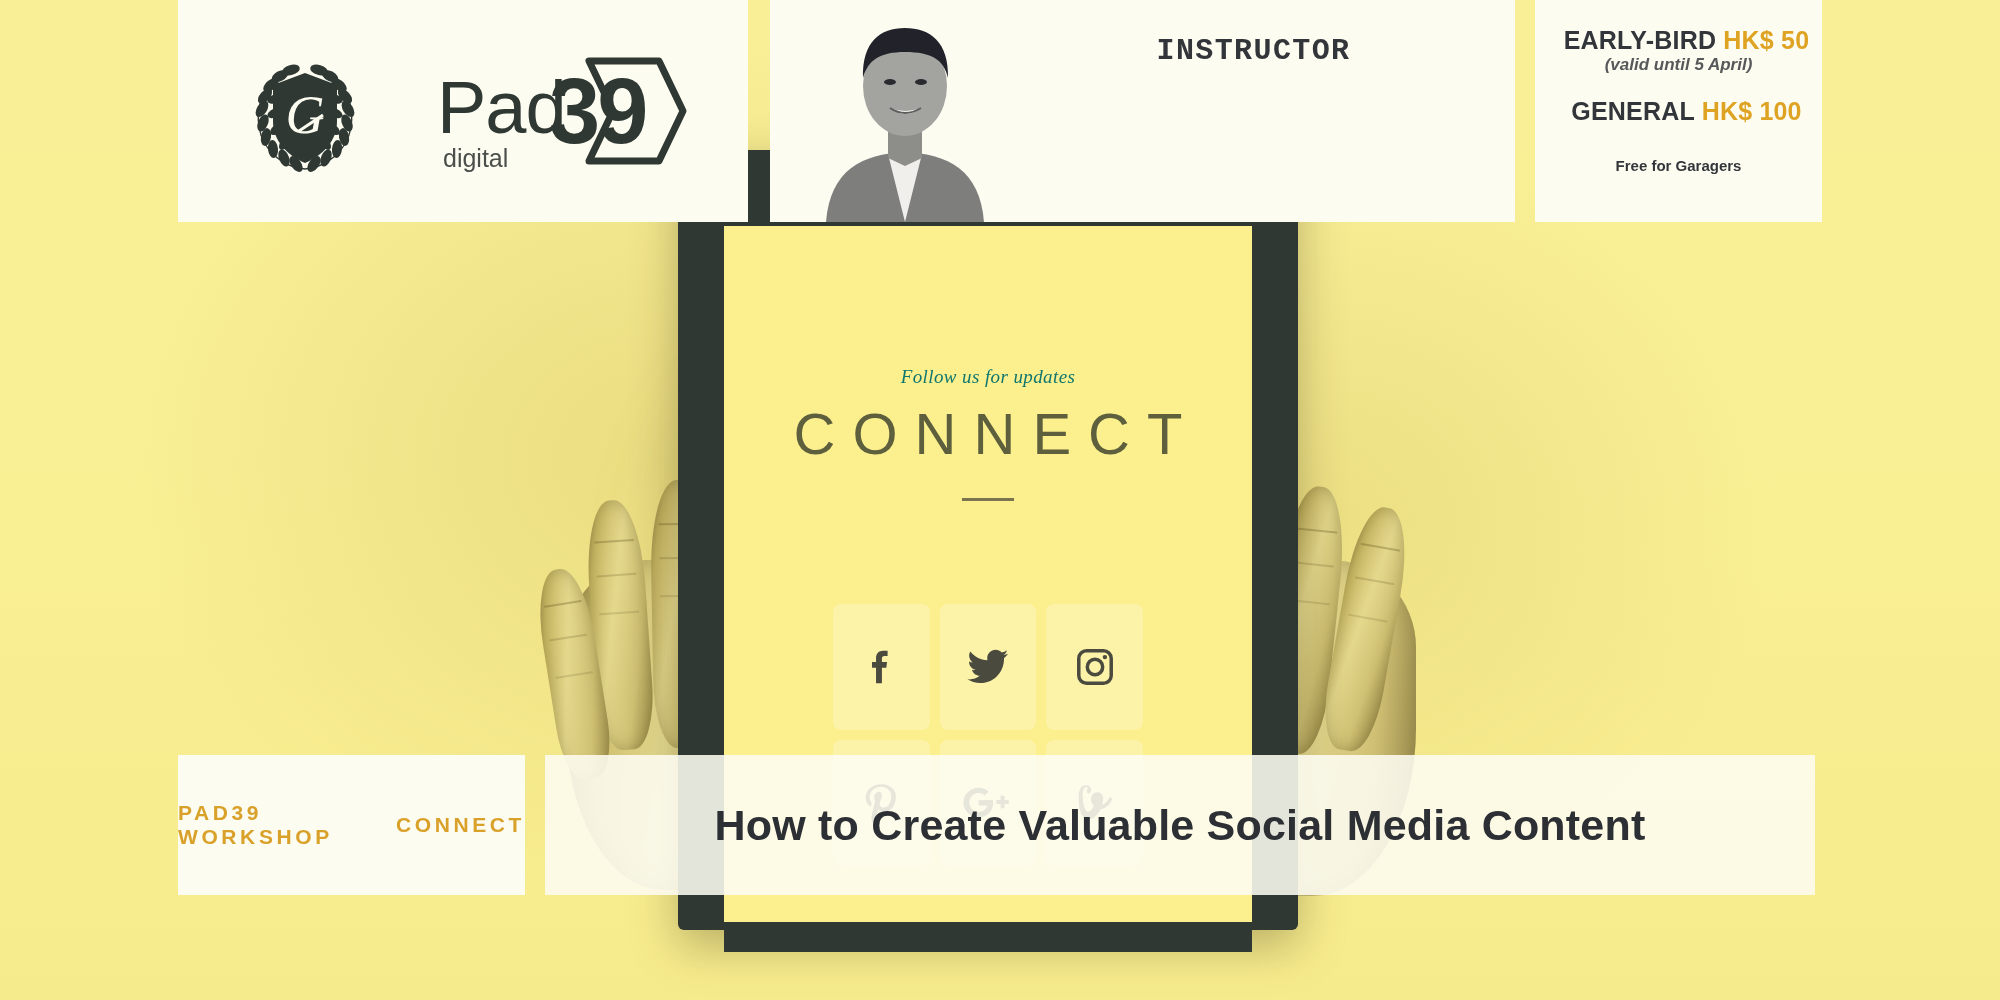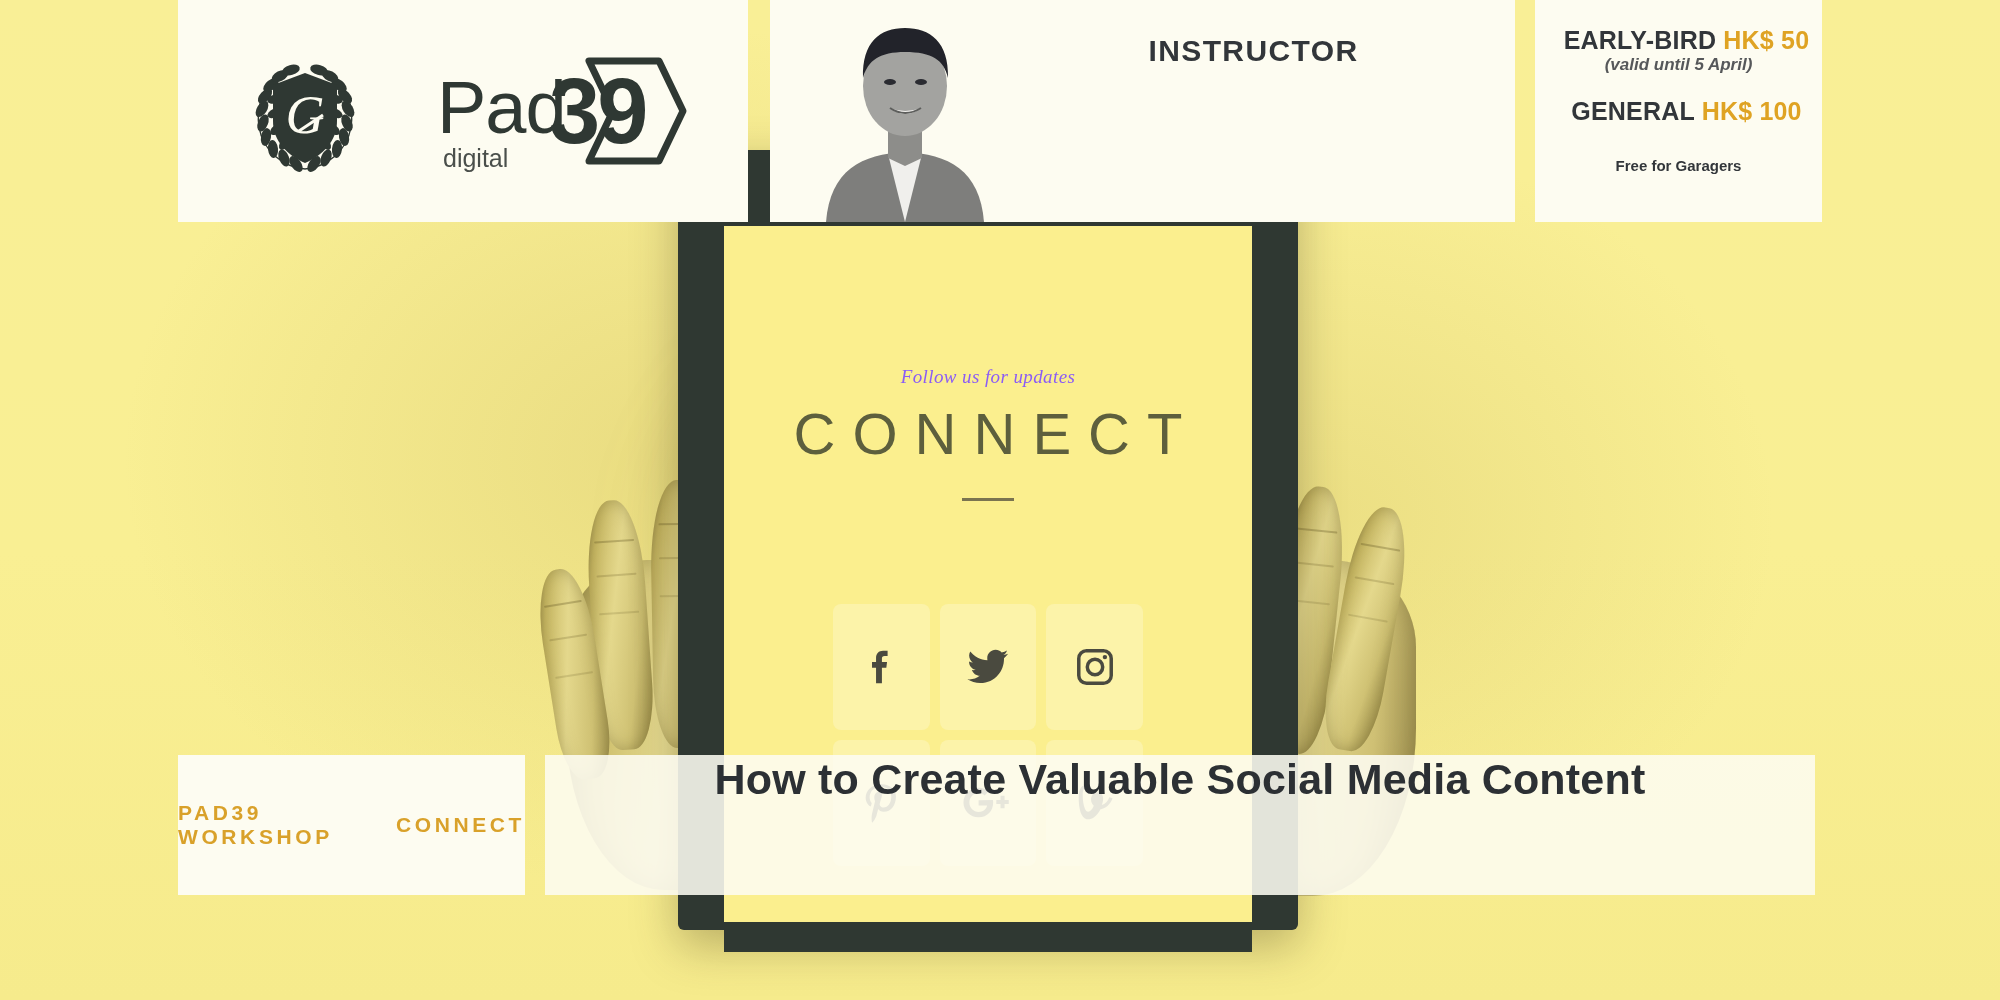--- a/index.html
+++ b/index.html
@@ -48,21 +48,21 @@
     background:#2f3832;border-radius:22px 22px 6px 6px;
     box-shadow:0 16px 46px rgba(70,60,22,.34);
   }
   .tablet-screen{
     position:absolute;left:46px;top:76px;right:46px;bottom:0;
     background:#fbef8e;
   }
   .screen-eyebrow{
     position:absolute;left:0;right:0;top:140px;text-align:center;
     font-family:"Liberation Serif",serif;font-style:italic;
-    font-size:19px;color:#8b5cf6;letter-spacing:.4px;
+    font-size:19px;color:#0f766e;letter-spacing:.4px;
   }
   .screen-title{
     position:absolute;left:0;right:0;top:172px;text-align:center;
     font-size:58px;font-weight:400;color:#5d5f3d;letter-spacing:17px;
     text-indent:17px;line-height:1.25;
   }
   .screen-rule{
     position:absolute;left:50%;top:272px;margin-left:-26px;width:52px;height:3px;background:#7a7450;
   }
   .icon-grid{
@@ -94,21 +94,21 @@
 
   
   #panel-instructor{left:770px;top:0;width:745px;height:222px;}
   .headshot{
     position:absolute;left:40px;top:8px;width:190px;height:214px;overflow:hidden;
   }
   .instructor-text{
     position:absolute;left:240px;right:18px;top:34px;text-align:center;
   }
   .instructor-kicker{
-    font-size:30px;font-weight:bold;color:#32363a;letter-spacing:1.4px;
+    font-size:30px;font-weight:bold;color:#32363a;letter-spacing:1.4px;font-family:Liberation Mono, monospace;
   }
   .instructor-line{
     margin-top:26px;font-size:27px;color:#32363a;line-height:1.32;
   }
   .instructor-name{color:#dfa323;font-weight:bold;}
 
   
   #panel-price{left:1535px;top:0;width:287px;height:222px;text-align:center;padding-top:26px;box-sizing:border-box;}
   .price-row{font-size:25px;font-weight:bold;color:#32363a;letter-spacing:.2px;padding-left:16px;}
   .price-amt{color:#dfa323;}
@@ -116,21 +116,21 @@
   .price-gap{height:22px;}
   .price-free{font-size:15px;font-weight:bold;color:#32363a;margin-top:31px;}
 
   
   #panel-series{left:178px;top:755px;width:347px;height:140px;
     display:flex;flex-direction:row;align-items:center;justify-content:center;gap:14px;}
   .series-line{font-size:21px;font-weight:bold;color:#d9a12a;letter-spacing:3.6px;}
 
   
   #panel-title{left:545px;top:755px;width:1270px;height:140px;
-    display:flex;justify-content:center;}
+    display:flex;align-items:center;justify-content:center;}
   .event-title{font-size:43px;font-weight:bold;color:#2c3034;letter-spacing:.2px;}
 
   
   #panel-venue{left:178px;top:920px;width:1637px;height:60px;
     display:flex;align-items:center;justify-content:center;}
   .venue-text{font-size:27px;color:#2c3034;white-space:nowrap;}
   .venue-place{color:#d9a12a;font-weight:bold;}
   .venue-sep{color:#d9a12a;font-weight:bold;padding:0 7px;}
 </style>
 </head>

